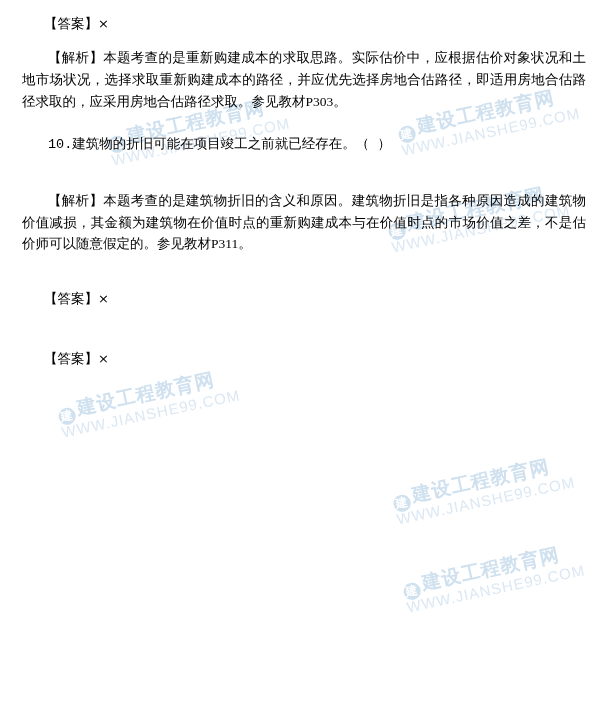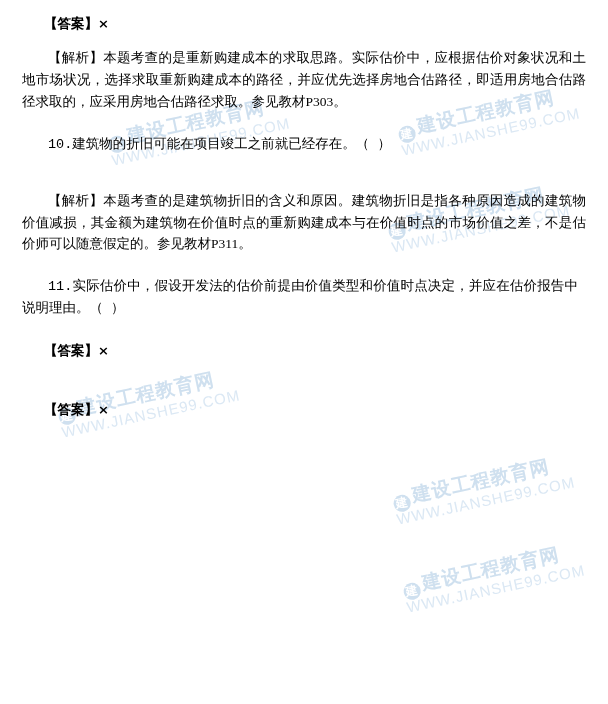--- a/index.html
+++ b/index.html
@@ -26,21 +26,20 @@
   .block {
     position: relative;
     z-index: 2;
   }
   .answer-line {
     font-size: 13.5px;
     line-height: 1.5;
     margin: 0 0 6px 0;
     padding-left: 22px;
     white-space: nowrap;
-    font-weight: bold;
   }
   .answer-line .mark {
     font-family: "DejaVu Sans", sans-serif;
     font-size: 13px;
   }
   .para {
     font-size: 13.5px;
     line-height: 1.62;
     margin: 0 0 8px 0;
     text-indent: 26px;
@@ -149,21 +148,20 @@
 
     <div class="spacer-md"></div>
 
 
     <div class="spacer-md"></div>
 
     <p class="para">【解析】本题考查的是建筑物折旧的含义和原因。建筑物折旧是指各种原因造成的建筑物价值减损，其金额为建筑物在价值时点的重新购建成本与在价值时点的市场价值之差，不是估价师可以随意假定的。参见教材P311。</p>
 
     <div class="spacer-md"></div>
 
-    <p class="q"><span>11.</span><span>实际估价中，假设开发法的估价前提由价值类型和价值时点决定，并应在估价报告中说明理由。（    ）</span></p>
 
     <div class="spacer-md"></div>
 
     <p class="answer-line"><span>【答案】</span><span class="mark">×</span></p>
 
     <div class="spacer-md"></div>
 
 
     <div class="spacer-sm"></div>
 

